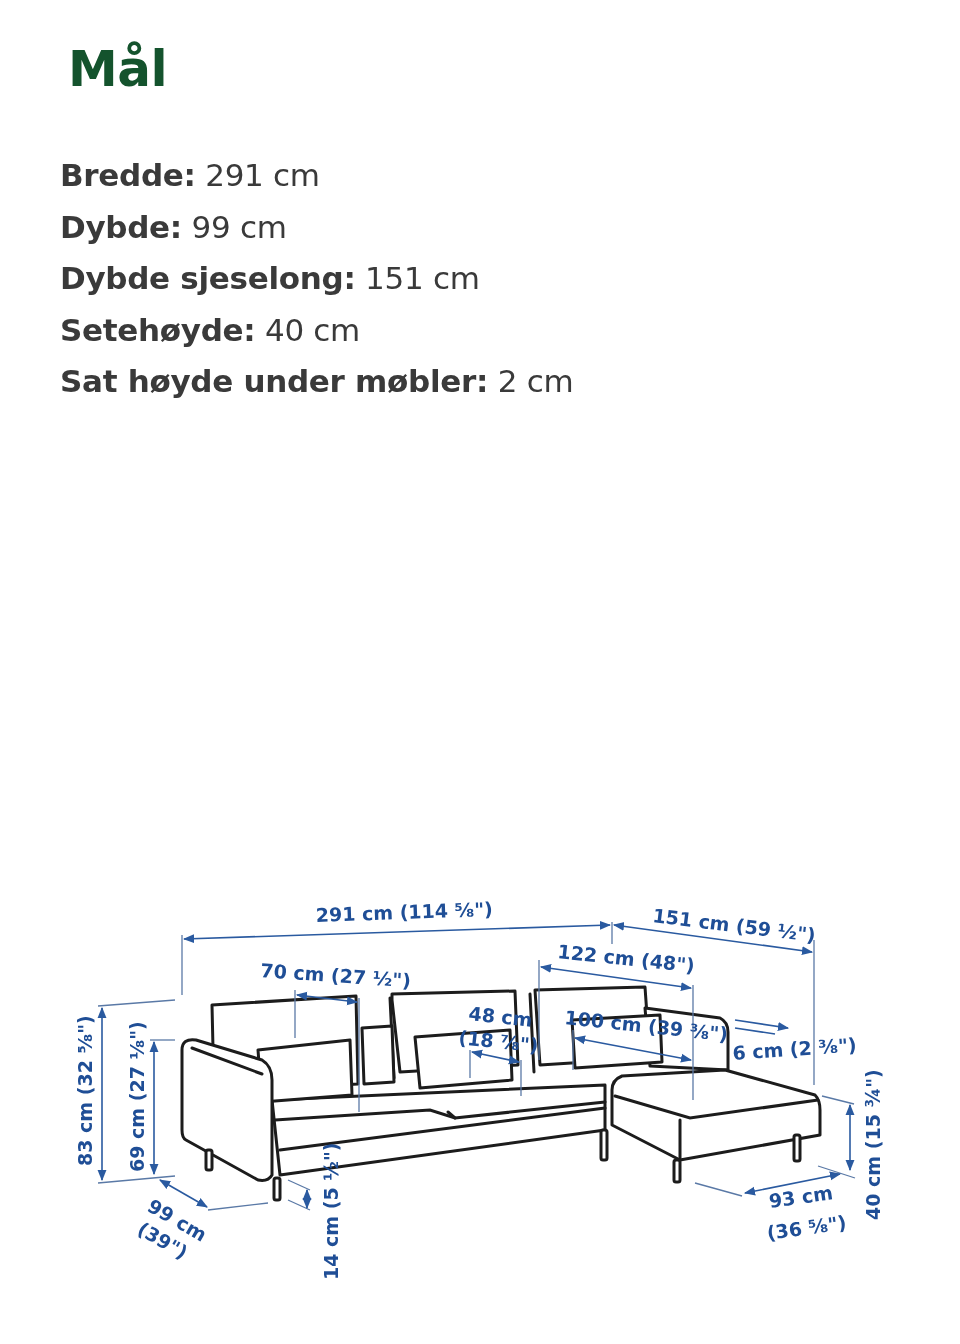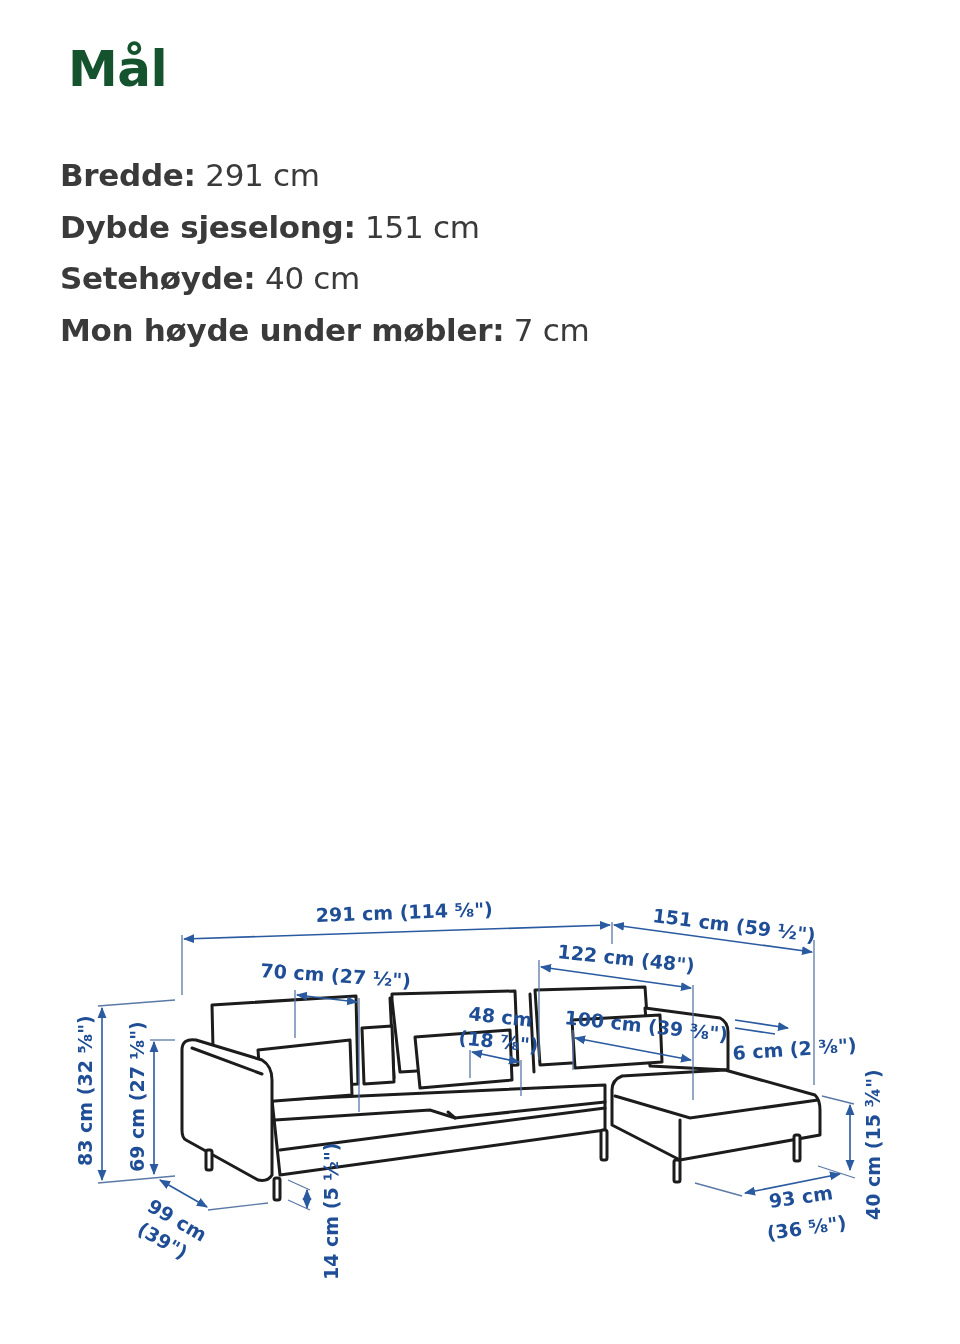--- a/index.html
+++ b/index.html
@@ -19,23 +19,24 @@
   .dim { stroke: #2a5aa0; stroke-width: 1.6; fill: none; }
   .ext { stroke: #5a79a6; stroke-width: 1.3; fill: none; }
 </style>
 </head>
 <body>
 
 <h1 class="title">Mål</h1>
 
 <ul class="specs">
   <li class="spec-row"><span class="spec-label">Bredde:</span> <span class="spec-value">291 cm</span></li>
+  <li class="spec-row"><span class="spec-label">Dybde:</span> <span class="spec-value">99 cm</span></li>
   <li class="spec-row"><span class="spec-label">Dybde sjeselong:</span> <span class="spec-value">151 cm</span></li>
   <li class="spec-row"><span class="spec-label">Setehøyde:</span> <span class="spec-value">40 cm</span></li>
-  <li class="spec-row"><span class="spec-label">Mon høyde under møbler:</span> <span class="spec-value">7 cm</span></li>
+  <li class="spec-row"><span class="spec-label">Sat høyde under møbler:</span> <span class="spec-value">2 cm</span></li>
 </ul>
 
 <div class="drawing">
   <svg viewBox="0 880 960 420" xmlns="http://www.w3.org/2000/svg">
     <defs>
       <marker id="arr" viewBox="0 0 10 10" refX="9" refY="5" markerWidth="7" markerHeight="7" orient="auto-start-reverse">
         <path d="M0,1 L10,5 L0,9 z" fill="#2a5aa0"></path>
       </marker>
     </defs>
 

